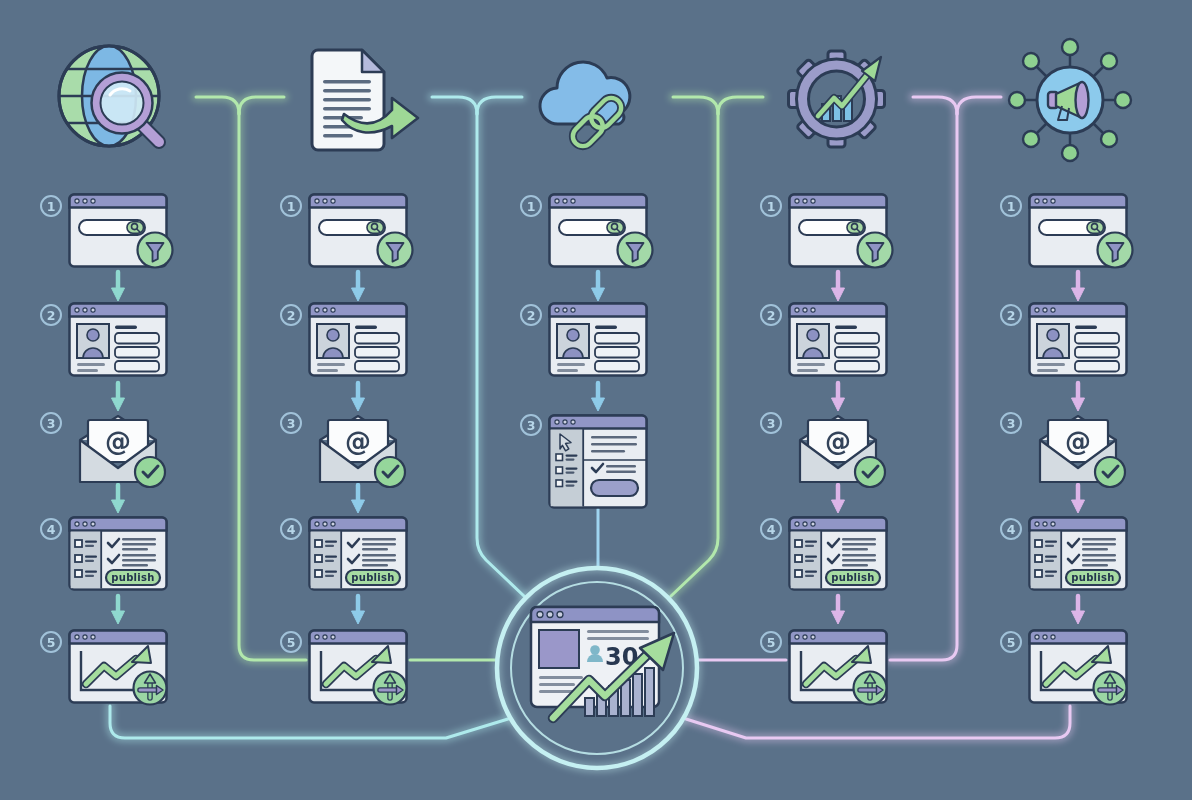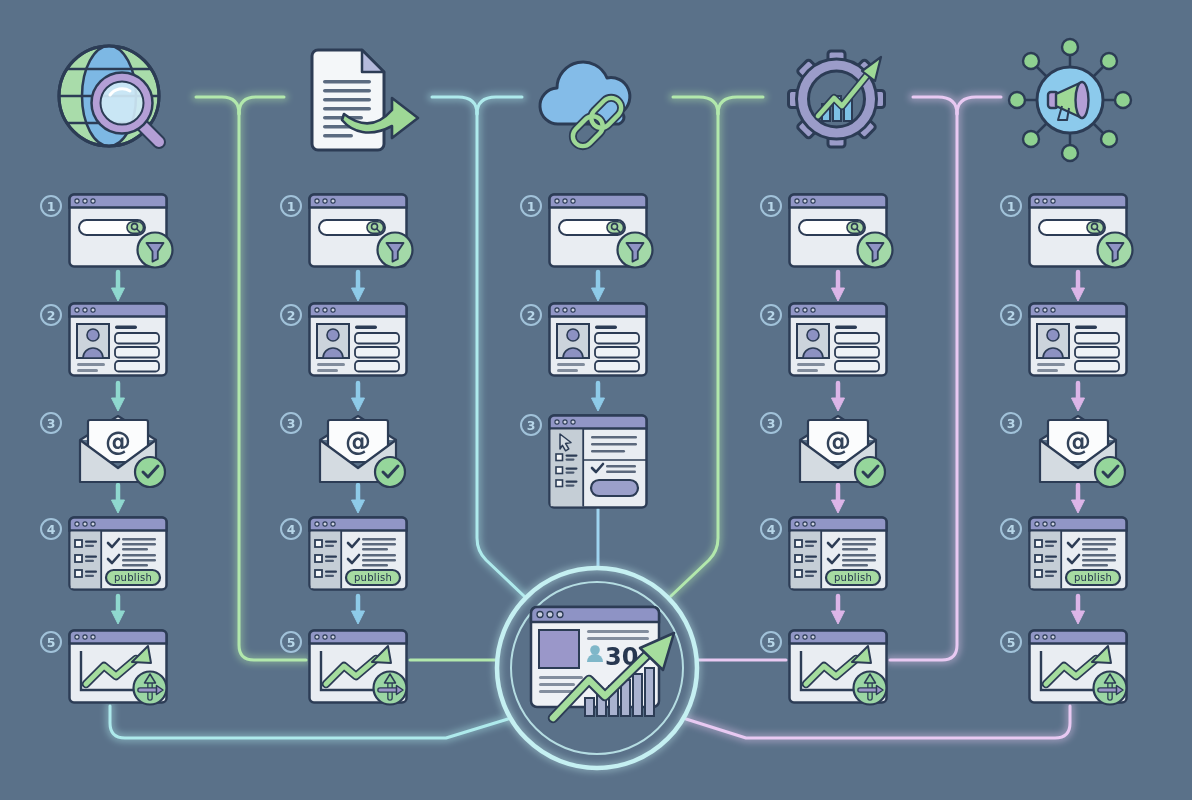--- a/index.html
+++ b/index.html
@@ -10,21 +10,21 @@
   .core{fill:none;stroke-width:3;stroke-linecap:round;stroke-linejoin:round;}
   .c-cyan{stroke:#aeeaec}
   .c-green{stroke:#b2e8ac}
   .c-purple{stroke:#e8c9f2}
   .c-blue{stroke:#9fd4f0}
   .astem{fill:none;stroke-width:4.5;stroke-linecap:round;}
   .badge{position:absolute;width:22px;height:22px;border:2px solid rgba(169,203,226,.9);
          border-radius:50%;color:#b7d6e8;font-size:12.5px;font-weight:700;
          display:flex;align-items:center;justify-content:center;box-sizing:border-box;}
   .publish-label{position:absolute;width:54px;height:33px;line-height:15px;text-align:center;
-         font-size:10px;font-weight:400;color:#22334c;letter-spacing:.3px;}
+         font-size:10px;font-weight:700;color:#22334c;letter-spacing:.3px;}
   .at-glyph{position:absolute;width:40px;height:36px;line-height:36px;text-align:center;
          font-size:26px;font-weight:700;color:#33435a;}
   .count-text{font:700 24px "DejaVu Sans",sans-serif;fill:#273750;}
 </style>
 </head>
 <body>
 
 <div class="canvas">
 
 <svg class="scene" viewBox="0 0 1192 800">

